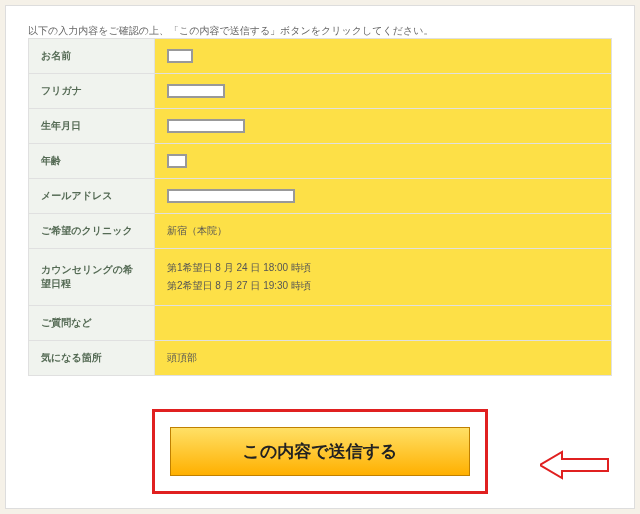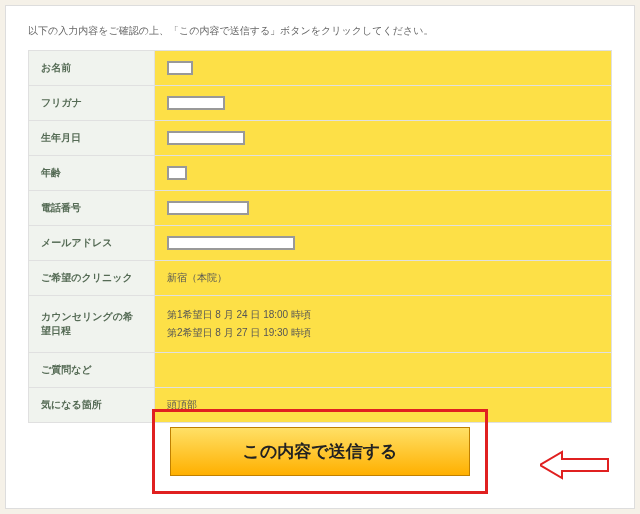--- a/index.html
+++ b/index.html
@@ -1,19 +1,19 @@
 <!DOCTYPE html>
 <html><head>
 <meta charset="utf-8">
 <style>
 * { box-sizing: border-box; margin: 0; padding: 0; }
 body { font-family: "Hiragino Sans", "Meiryo", sans-serif; background: #f5f1e8; width: 640px; height: 514px; padding: 5px; }
 .container { background: #fff; border: 1px solid #ddd; padding: 18px 22px; height: 100%; position: relative; }
 .title { font-size: 22px; font-weight: bold; color: #2a4a2a; border-bottom: 2px solid #ccc; padding-bottom: 8px; margin-bottom: 12px; }
-.subtitle { font-size: 10px; color: #666; margin-bottom: 12px; }
+.subtitle { font-size: 10px; color: #666; }
 .form-table { width: 100%; border-collapse: collapse; }
 .form-table td { border: 1px solid #e0e0e0; font-size: 10px; padding: 10px 12px; vertical-align: middle; }
 .form-table td.label { background: #f0f3ee; color: #556b55; width: 126px; font-weight: bold; }
 .form-table td.value { background: #fde047; color: #555; }
 .redacted { display: inline-block; border: 2px solid #999; background: #fff; vertical-align: middle; }
 .r1 { width: 26px; height: 14px; }
 .r2 { width: 58px; height: 14px; }
 .r3 { width: 78px; height: 14px; }
 .r4 { width: 20px; height: 14px; }
 .r5 { width: 82px; height: 14px; }
@@ -43,24 +43,20 @@
     </tr>
     <tr>
       <td class="label">生年月日</td>
       <td class="value"><span class="redacted r3"></span></td>
     </tr>
     <tr>
       <td class="label">年齢</td>
       <td class="value"><span class="redacted r4"></span></td>
     </tr>
     <tr>
-      <td class="label">電話番号</td>
-      <td class="value"><span class="redacted r5"></span></td>
-    </tr>
-    <tr>
       <td class="label">メールアドレス</td>
       <td class="value"><span class="redacted r6"></span></td>
     </tr>
     <tr>
       <td class="label">ご希望のクリニック</td>
       <td class="value">新宿（本院）</td>
     </tr>
     <tr>
       <td class="label">カウンセリングの希望日程</td>
       <td class="value">

